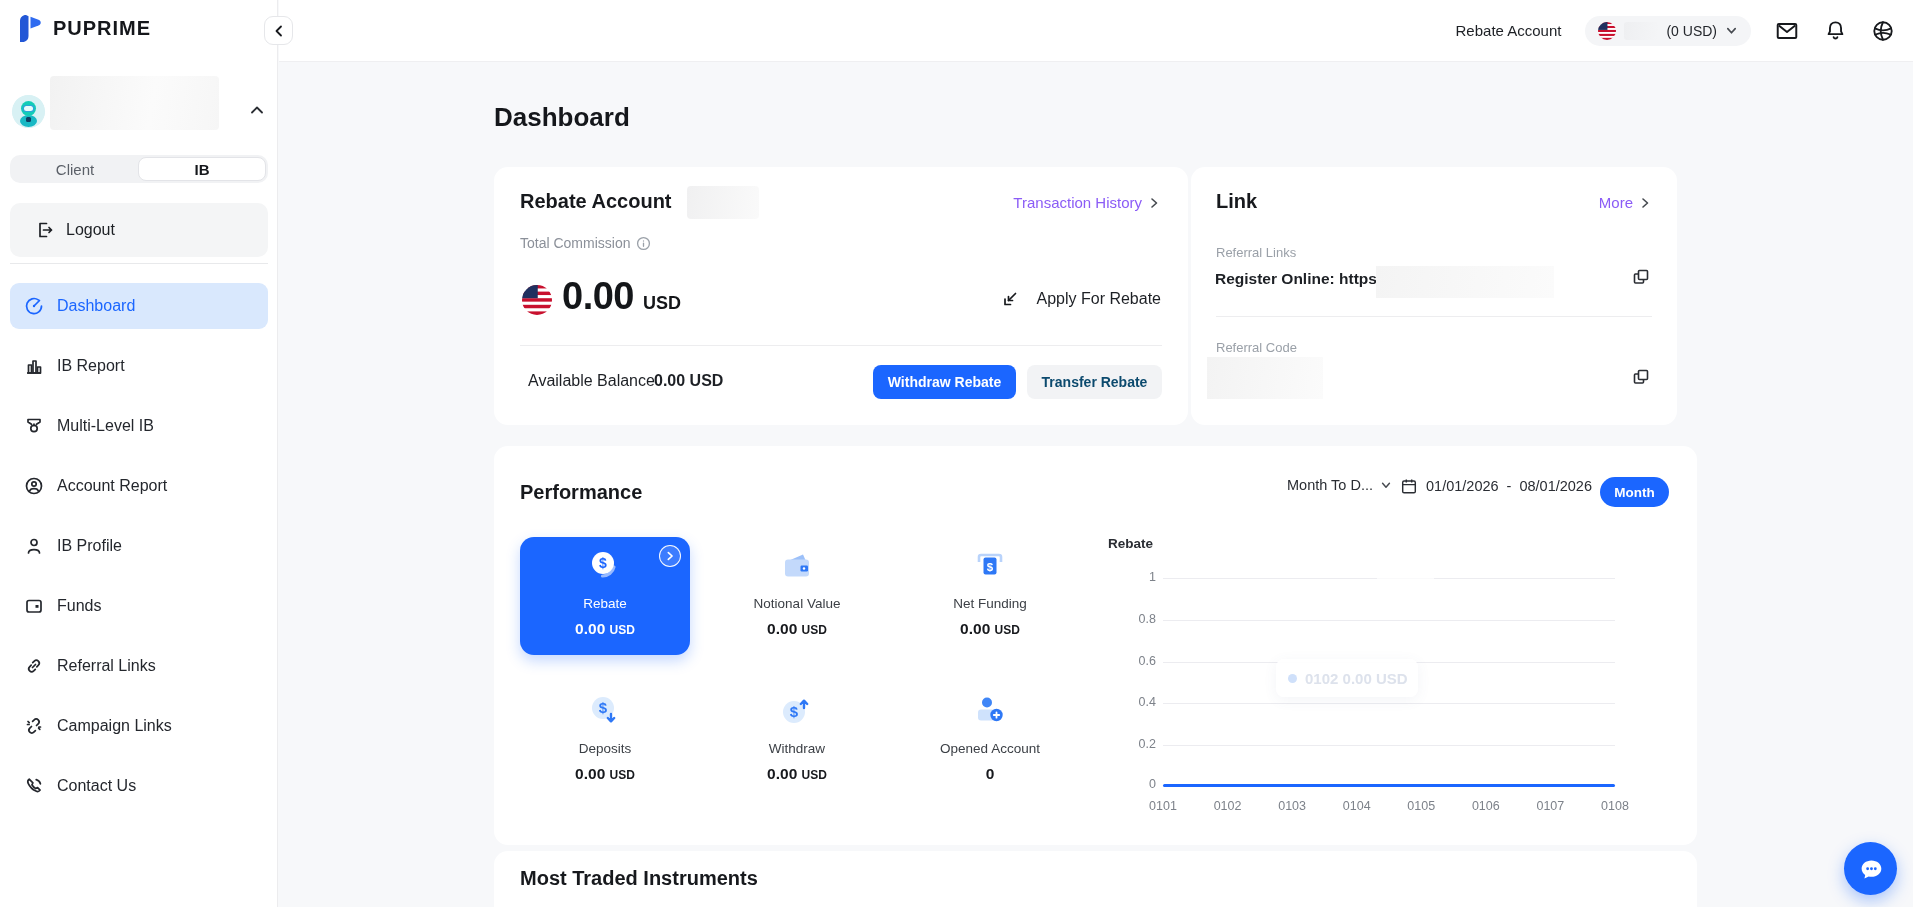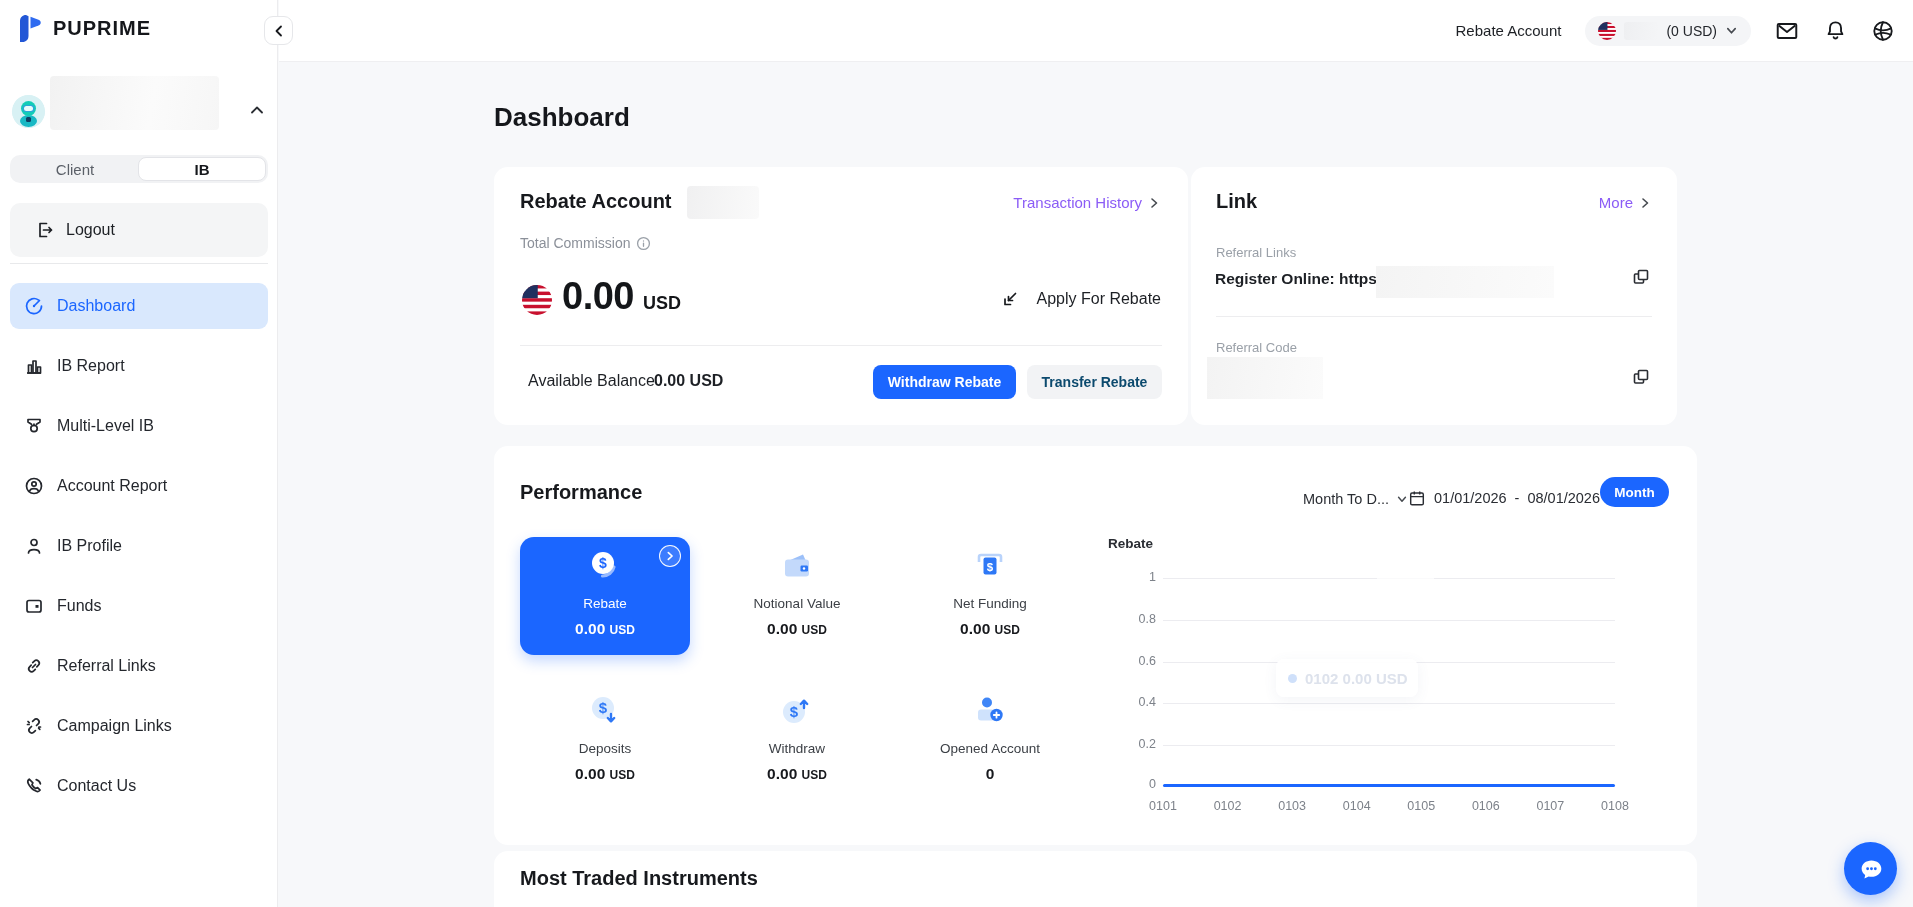--- a/index.html
+++ b/index.html
@@ -55,21 +55,21 @@
   #link-card { left:912px; top:105px; width:486px; height:258px; }
   .lc-sub { font-size:13px; color:#9aa0a8; }
   .lc-url { font-size:15.5px; font-weight:bold; color:#1d2025; white-space:nowrap; }
   .lc-blur1 { position:absolute; left:185px; top:99px; width:178px; height:32px; background:linear-gradient(100deg,#f4f4f4,#fbfbfb); }
   .lc-blur2 { position:absolute; left:16px; top:190px; width:116px; height:42px; background:linear-gradient(100deg,#f3f3f3,#fbfbfb); }
   .lc-divider { position:absolute; left:25px; right:25px; top:149px; height:1px; background:#ededef; }
   .copy-icon { position:absolute; right:26px; width:20px; height:20px; color:#2a2d33; cursor:pointer; }
 
   
   #perf-card { left:215px; top:384px; width:1203px; height:399px; }
-  .pc-controls { position:absolute; right:28px; top:31px; height:30px; display:flex; align-items:flex-end; gap:0; }
+  .pc-controls { position:absolute; right:28px; top:31px; height:30px; display:flex; align-items:flex-start; gap:8px; }
   .pc-month { display:flex; align-items:center; gap:7px; font-size:14.5px; color:#2a2d33; cursor:pointer; }
   .pc-dates { display:flex; align-items:center; gap:8px; font-size:14.5px; color:#2a2d33; cursor:pointer; }
   .pc-update { width:69px; height:30px; border-radius:15px; font-size:13.5px; }
   .tile { position:absolute; width:170px; height:118px; display:flex; flex-direction:column; align-items:center; padding-top:12px; cursor:pointer; }
   .tile .t-label { margin-top:13px; font-size:13.5px; color:#3c4046; }
   .tile .t-value { margin-top:9px; font-size:15.5px; font-weight:bold; color:#17191d; }
   .tile .t-unit { font-size:12px; }
   .tile.active { background:#1b66ff; border-radius:14px; box-shadow:0 6px 14px rgba(27,102,255,.25); }
   .tile.active .t-label, .tile.active .t-value { color:#fff; }
   .tile-chevron { position:absolute; right:9px; top:8px; width:22px; height:22px; border:1.5px solid rgba(255,255,255,.95); border-radius:50%; background:rgba(255,255,255,.15); display:flex; align-items:center; justify-content:center; }

